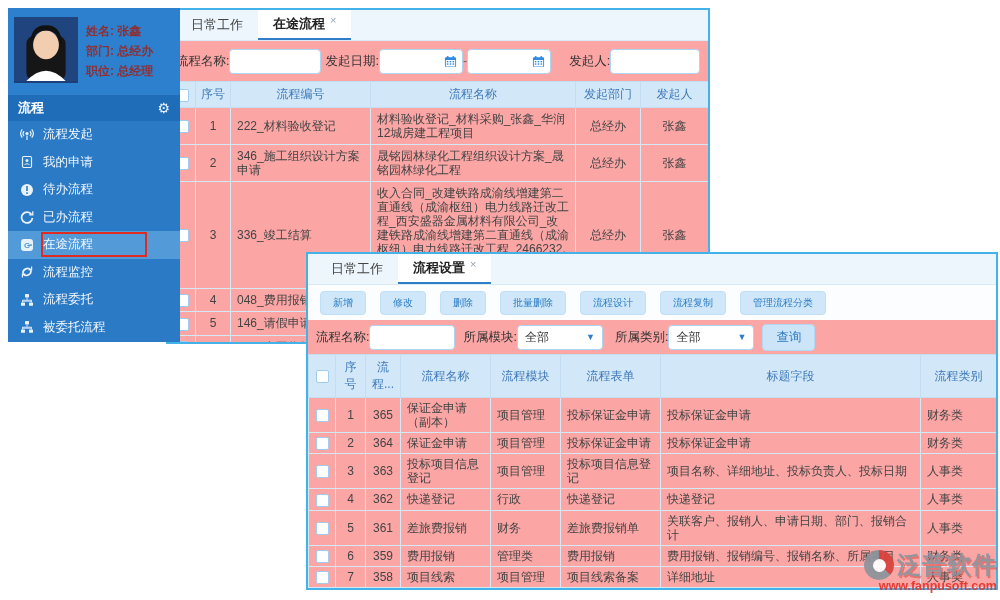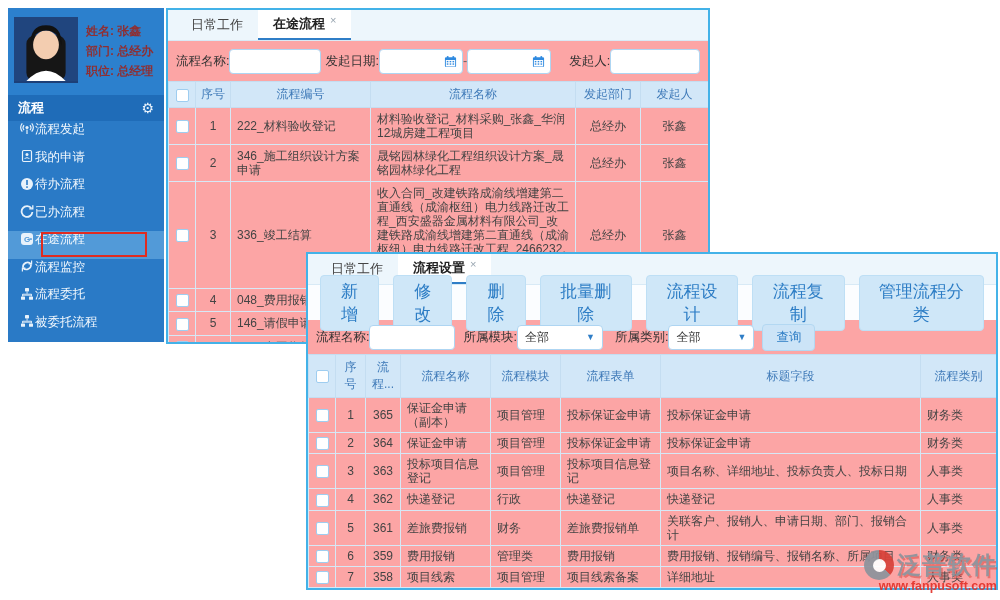--- a/index.html
+++ b/index.html
@@ -1,26 +1,26 @@
 <!DOCTYPE html>
 <html><head>
 <meta charset="utf-8">
 <style>
   *{box-sizing:border-box;margin:0;padding:0}
   html,body{width:1000px;height:600px}
   body{position:relative;background:#fff;font-family:"Liberation Sans","DejaVu Sans",sans-serif;overflow:hidden;color:#333}
 
   
-  .sidebar{position:absolute;left:8px;top:8px;width:156px;height:334px;background:#2a7ac6;color:#fff;z-index:2}
+  .sidebar{position:absolute;left:8px;top:8px;width:172px;height:334px;background:#2a7ac6;color:#fff;z-index:2}
   .profile{display:flex;gap:8px;padding:9px 6px;background:#2c80cd;height:87px}
   .avatar{width:64px;height:66px;flex:none;background:#1c3f77;overflow:hidden}
   .pinfo{display:flex;flex-direction:column;justify-content:space-around;font-size:12px;font-weight:bold;color:#8e2f33;padding:4px 0}
   .menu-header{background:#1f6cb8;display:flex;justify-content:space-between;align-items:center;padding:0 10px;height:26px;font-weight:bold;font-size:13px}
   .gear{font-size:14px;color:#eaf4fd;cursor:pointer}
-  .mi{display:flex;gap:1px;height:27.5px;padding:0 11px;font-size:12.5px;position:relative;cursor:pointer;color:#f2f8fd}
+  .mi{display:flex;align-items:center;gap:9px;height:27.5px;padding:0 11px;font-size:12.5px;position:relative;cursor:pointer;color:#f2f8fd}
   .mi.selected{background:#529ad8}
   .mi .ic{width:15px;height:15px;flex:none;display:flex;align-items:center;justify-content:center}
   .mi .ic svg{width:14px;height:14px}
   .redbox{position:absolute;left:33px;top:1px;width:106px;height:25px;border:2px solid #e02b20;pointer-events:none}
 
   
   .win{position:absolute;background:#fca5a5;border:2px solid #43b2e8;overflow:hidden}
   .win1{left:166px;top:8px;width:544px;height:336px;z-index:1}
   .win2{left:306px;top:252px;width:692px;height:338px;z-index:5}
   .tabbar{height:31px;background:#edf6fc;border-bottom:1px solid #d8eaf6;display:flex;align-items:stretch;padding-left:8px}
@@ -37,21 +37,21 @@
   .dash{color:#666}
 
   table{border-collapse:collapse;width:100%;table-layout:fixed;font-size:12px}
   th{background:#d2e7f8;color:#3f7ab8;font-weight:normal;padding:4px 4px;border:1px solid #c4ddf1;text-align:center}
   td{border:1px solid #d6e8f6;padding:3px 6px;vertical-align:middle;line-height:14px;color:#444;word-break:break-all}
   .w1 td{padding:4px 6px}
   td.c,th.c{text-align:center}
   .cb{display:inline-block;width:13px;height:13px;border:1px solid #9ecdf0;border-radius:2px;background:#fff;cursor:pointer;vertical-align:middle}
 
   .toolbar{display:flex;gap:14px;align-items:center;padding:0 12px;height:35px;background:#fbfdff}
-  .btn{background:#cfe7f8;color:#2d7dc5;border:1px solid #bedff5;border-radius:4px;padding:4px 12px;font-size:17px;cursor:pointer;font-family:inherit}
+  .btn{background:#cfe7f8;color:#2d7dc5;border:1px solid #bedff5;border-radius:4px;padding:4px 12px;font-size:10px;cursor:pointer;font-family:inherit}
   .filters2{height:33px}
   .select{display:flex;justify-content:space-between;align-items:center;border:1px solid #aed5f2;border-radius:4px;height:25px;width:86px;padding:0 7px;background:#fff;cursor:pointer;font-size:12px}
   .caret{color:#2f7ec7;font-size:9px}
   .search-btn{background:#cce4f7;border:1px solid #b3d8f2;color:#2d7dc5;border-radius:4px;padding:4px 13px;font-size:12.5px;cursor:pointer;margin-left:8px;font-family:inherit}
 
   
   .watermark{position:absolute;right:3px;bottom:7px;z-index:9;opacity:.93}
   .wm-row{display:flex;align-items:center;gap:3px}
   .wm-logo{width:30px;height:30px;border-radius:50%;background:conic-gradient(#d8423a 0 130deg,#8d939c 130deg 360deg);position:relative;flex:none}
   .wm-logo:after{content:"";position:absolute;left:9px;top:9px;width:13px;height:13px;border-radius:50%;background:#fff}

